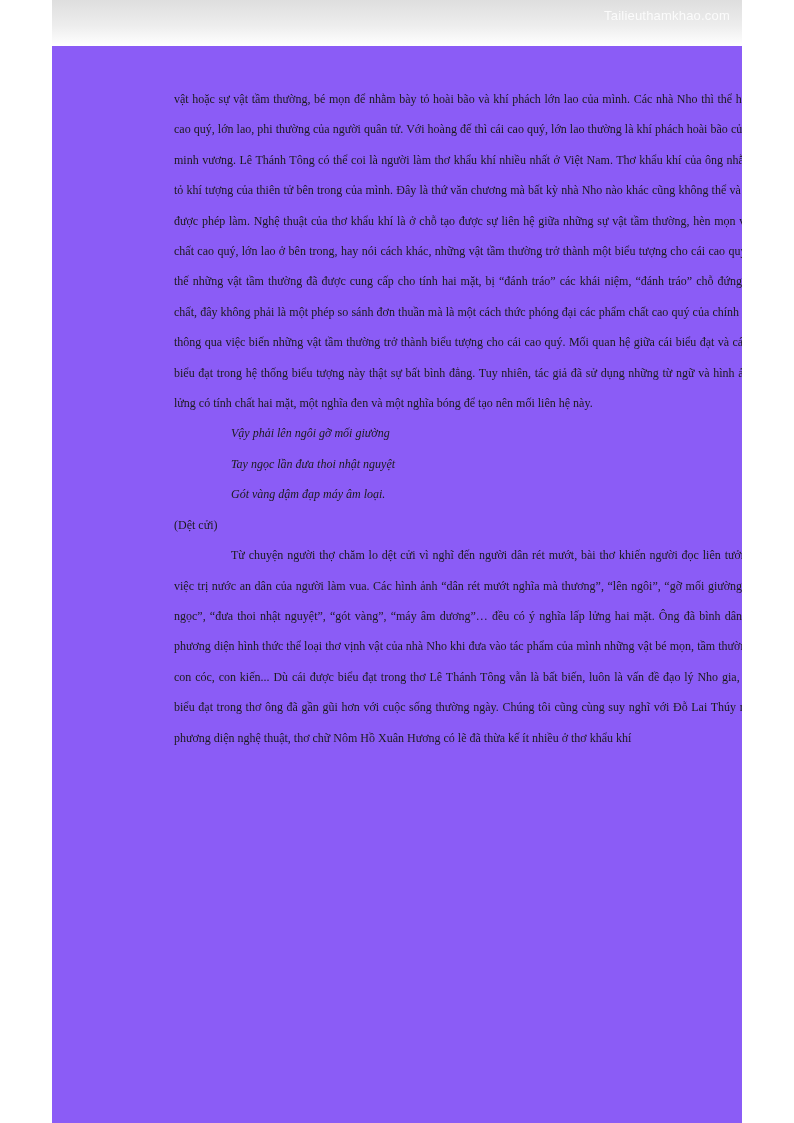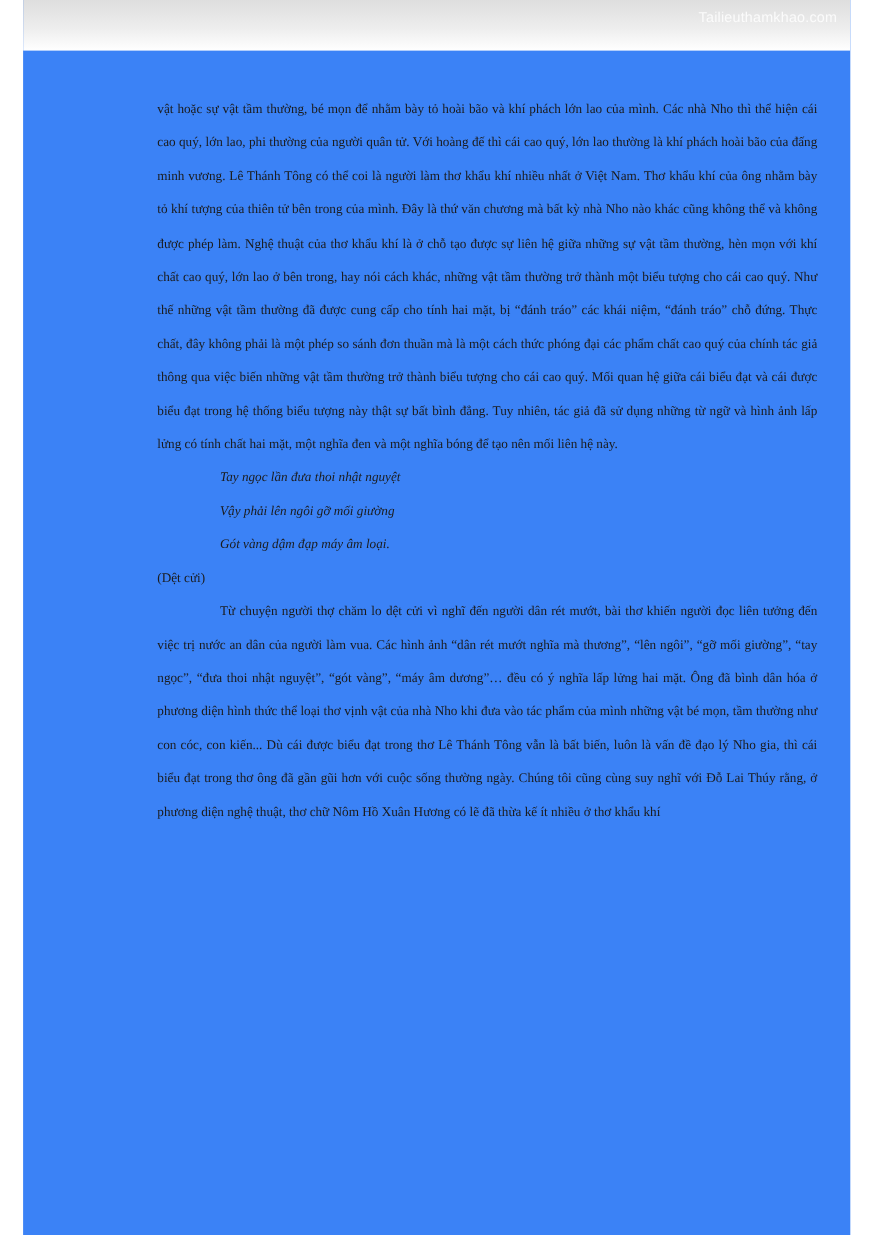--- a/index.html
+++ b/index.html
@@ -2,24 +2,24 @@
 <html><head>
 <meta charset="utf-8">
 <style>
   html, body {
     margin: 0;
     padding: 0;
     background: #ffffff;
   }
   .page {
     position: relative;
-    width: 752px;
+    width: 690px;
     height: 1123px;
     margin: 0 auto;
-    background: #3b82f6;
+    background: #8b5cf6;
     font-family: "Liberation Serif", "DejaVu Serif", serif;
     color: #1b1b1b;
     overflow: hidden;
   }
   .scan-top {
     position: absolute;
     top: 0; left: 0; right: 0;
     height: 46px;
     background: linear-gradient(180deg, #dedede 0%, #ededed 55%, #ffffff 100%);
     pointer-events: none;
@@ -80,22 +80,22 @@
 
   <div class="scan-top"></div>
 
   <div class="watermark">Tailieuthamkhao.com</div>
 
   <div class="content">
 
     <p class="para">vật hoặc sự vật tầm thường, bé mọn để nhằm bày tỏ hoài bão và khí phách lớn lao của mình. Các nhà Nho thì thể hiện cái cao quý, lớn lao, phi thường của người quân tử. Với hoàng đế thì cái cao quý, lớn lao thường là khí phách hoài bão của đấng minh vương. Lê Thánh Tông có thể coi là người làm thơ khẩu khí nhiều nhất ở Việt Nam. Thơ khẩu khí của ông nhằm bày tỏ khí tượng của thiên tử bên trong của mình. Đây là thứ văn chương mà bất kỳ nhà Nho nào khác cũng không thể và không được phép làm. Nghệ thuật của thơ khẩu khí là ở chỗ tạo được sự liên hệ giữa những sự vật tầm thường, hèn mọn với khí chất cao quý, lớn lao ở bên trong, hay nói cách khác, những vật tầm thường trở thành một biểu tượng cho cái cao quý. Như thế những vật tầm thường đã được cung cấp cho tính hai mặt, bị “đánh tráo” các khái niệm, “đánh tráo” chỗ đứng. Thực chất, đây không phải là một phép so sánh đơn thuần mà là một cách thức phóng đại các phẩm chất cao quý của chính tác giả thông qua việc biến những vật tầm thường trở thành biểu tượng cho cái cao quý. Mối quan hệ giữa cái biểu đạt và cái được biểu đạt trong hệ thống biểu tượng này thật sự bất bình đẳng. Tuy nhiên, tác giả đã sử dụng những từ ngữ và hình ảnh lấp lửng có tính chất hai mặt, một nghĩa đen và một nghĩa bóng để tạo nên mối liên hệ này.</p>
 
     <div class="poem">
+      <p>Vậy phải lên ngôi gỡ mối giường</p>
       <p>Tay ngọc lần đưa thoi nhật nguyệt</p>
-      <p>Vậy phải lên ngôi gỡ mối giường</p>
       <p>Gót vàng dậm đạp máy âm loại.</p>
     </div>
 
     <p class="poem-caption">(Dệt cửi)</p>
 
     <p class="para indent-first">Từ chuyện người thợ chăm lo dệt cửi vì nghĩ đến người dân rét mướt, bài thơ khiến người đọc liên tưởng đến việc trị nước an dân của người làm vua. Các hình ảnh “dân rét mướt nghĩa mà thương”, “lên ngôi”, “gỡ mối giường”, “tay ngọc”, “đưa thoi nhật nguyệt”, “gót vàng”, “máy âm dương”… đều có ý nghĩa lấp lửng hai mặt. Ông đã bình dân hóa ở phương diện hình thức thể loại thơ vịnh vật của nhà Nho khi đưa vào tác phẩm của mình những vật bé mọn, tầm thường như con cóc, con kiến... Dù cái được biểu đạt trong thơ Lê Thánh Tông vẫn là bất biến, luôn là vấn đề đạo lý Nho gia, thì cái biểu đạt trong thơ ông đã gần gũi hơn với cuộc sống thường ngày. Chúng tôi cũng cùng suy nghĩ với Đỗ Lai Thúy rằng, ở phương diện nghệ thuật, thơ chữ Nôm Hồ Xuân Hương có lẽ đã thừa kế ít nhiều ở thơ khẩu khí</p>
 
   </div>
 
 

